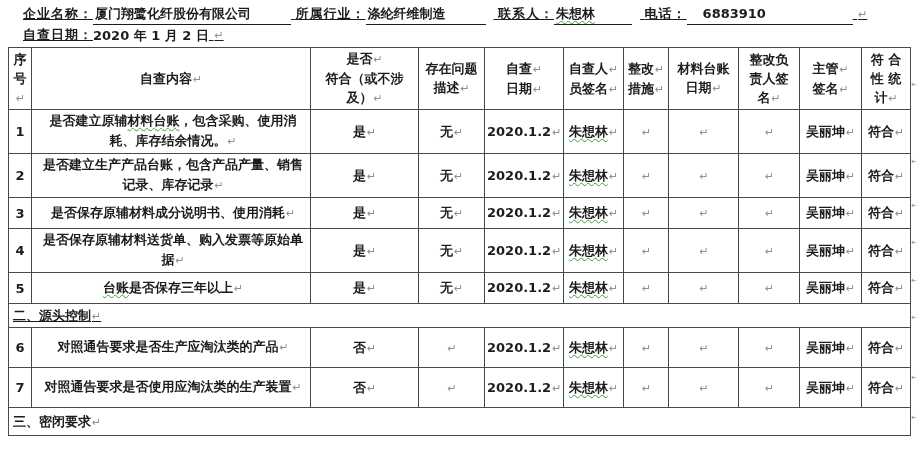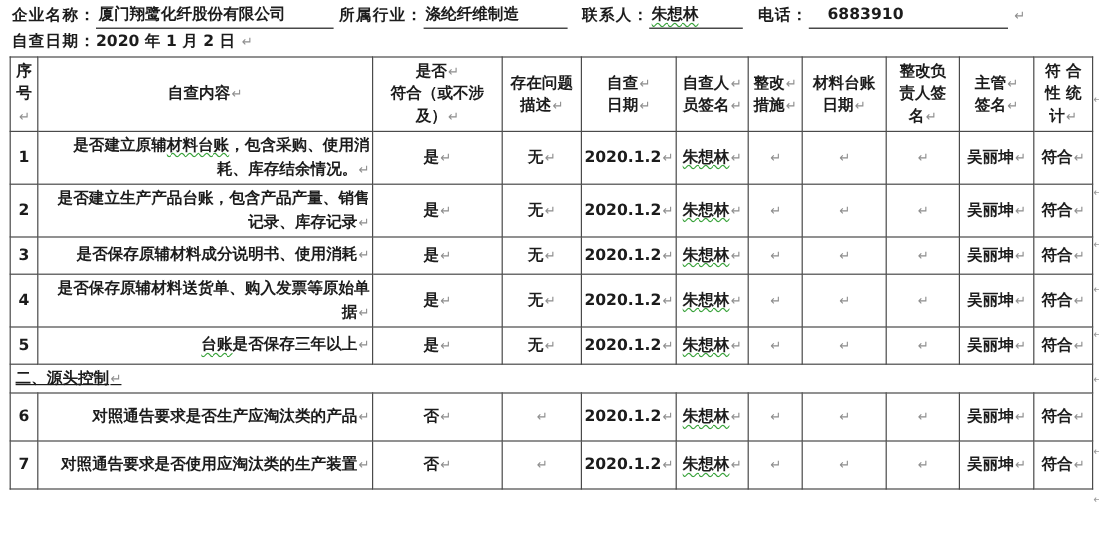--- a/index.html
+++ b/index.html
@@ -3,21 +3,21 @@
 <meta charset="utf-8">
 <style>
   html,body{margin:0;padding:0;}
   body{
     width:916px;height:462px;overflow:hidden;position:relative;
     background:#ffffff;color:#1c1c1c;
     font-family:"DejaVu Sans","Liberation Sans",sans-serif;
     font-weight:bold;font-size:13px;
   }
   
-  .tophead{padding:3px 0 0 10px;}
+  .tophead{padding:3px 0 0 23px;text-decoration:underline;}
   .topline{height:21px;line-height:21px;white-space:nowrap;}
   .lbl{letter-spacing:1px;}
   .val{display:inline-block;vertical-align:bottom;height:20px;line-height:20px;}
   .u{border-bottom:1px solid #1c1c1c;}
   .w-company{min-width:196px;padding-left:2px;}
   .w-industry{min-width:118px;padding-left:2px;margin-right:8px;}
   .w-contact{min-width:76px;padding-left:2px;margin-right:8px;}
   .w-phone{min-width:150px;padding-left:16px;}
   
   .pilcrow{color:#8f8f8f;font-size:11px;font-weight:normal;padding-left:1px;}
@@ -28,21 +28,21 @@
   
   table.selfcheck{
     border-collapse:collapse;table-layout:fixed;
     margin:2px 0 0 8px;width:902px;background:#fff;
   }
   .selfcheck th,.selfcheck td{
     border:1px solid #4a4a4a;padding:0 2px;overflow:hidden;
     text-align:center;vertical-align:middle;
     font-size:13px;font-weight:bold;line-height:19px;
   }
-  .selfcheck td.left{text-align:right;padding-left:6px;line-height:20px;}
+  .selfcheck td.left{text-align:center;padding-left:6px;line-height:20px;}
   .selfcheck tr.section-tr td{text-align:left;padding-left:4px;}
   .hl{display:block;line-height:19px;}
   
   .edge-mark{position:absolute;left:911px;width:5px;overflow:hidden;
              color:#9a9a9a;font-size:9px;font-weight:normal;}
 </style>
 </head>
 <body>
 
 <div class="tophead">
@@ -211,20 +211,23 @@
         <td><span>否</span><span class="pilcrow">↵</span></td>
         <td><span class="pilcrow">↵</span></td>
         <td><span>2020.1.2</span><span class="pilcrow">↵</span></td>
         <td><span class="sq">朱想林</span><span class="pilcrow">↵</span></td>
         <td><span class="pilcrow">↵</span></td>
         <td><span class="pilcrow">↵</span></td>
         <td><span class="pilcrow">↵</span></td>
         <td><span>吴丽坤</span><span class="pilcrow">↵</span></td>
         <td><span>符合</span><span class="pilcrow">↵</span></td>
       </tr>
+      <tr class="section-tr" style="height: 28px;">
+        <td colspan="11"><span>三、密闭要求</span><span class="pilcrow">↵</span></td>
+      </tr>
     </tbody>
 </table>
 
 <span class="edge-mark" style="top: 79px;">↵</span>
 <span class="edge-mark" style="top: 156px;">↵</span>
 <span class="edge-mark" style="top: 200px;">↵</span>
 <span class="edge-mark" style="top: 237px;">↵</span>
 <span class="edge-mark" style="top: 275px;">↵</span>
 <span class="edge-mark" style="top: 312px;">↵</span>
 <span class="edge-mark" style="top: 372px;">↵</span>

